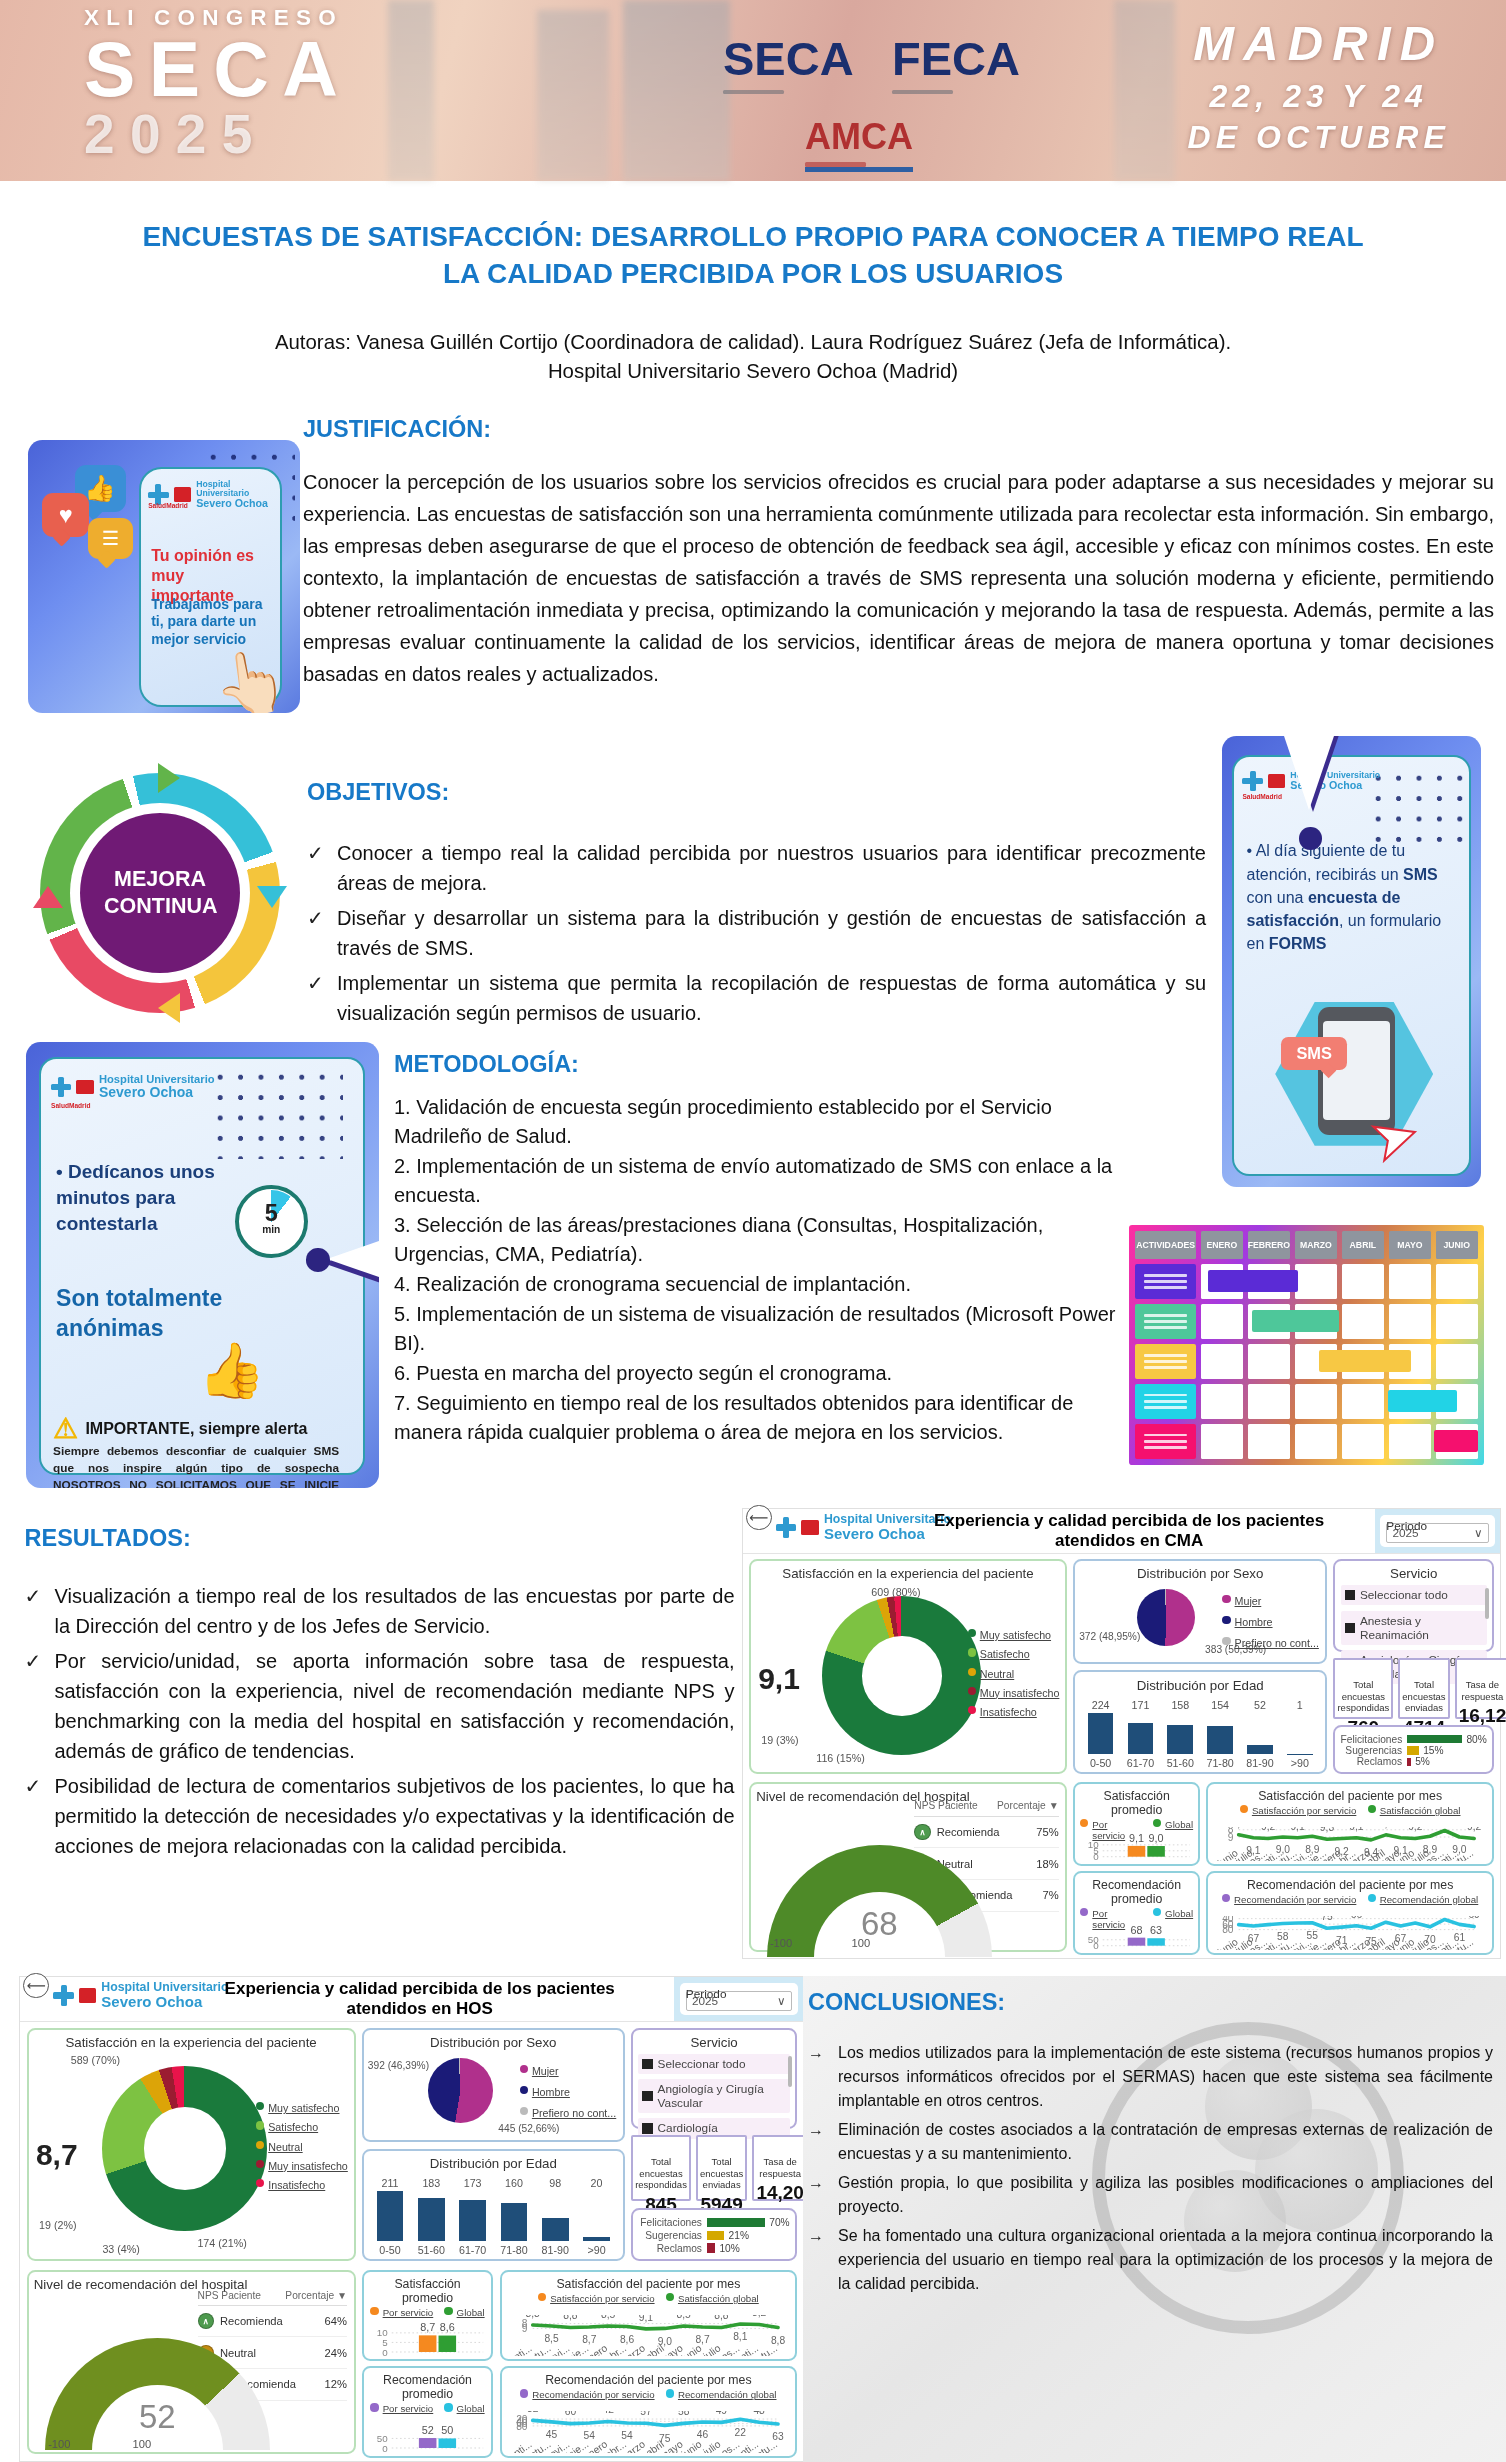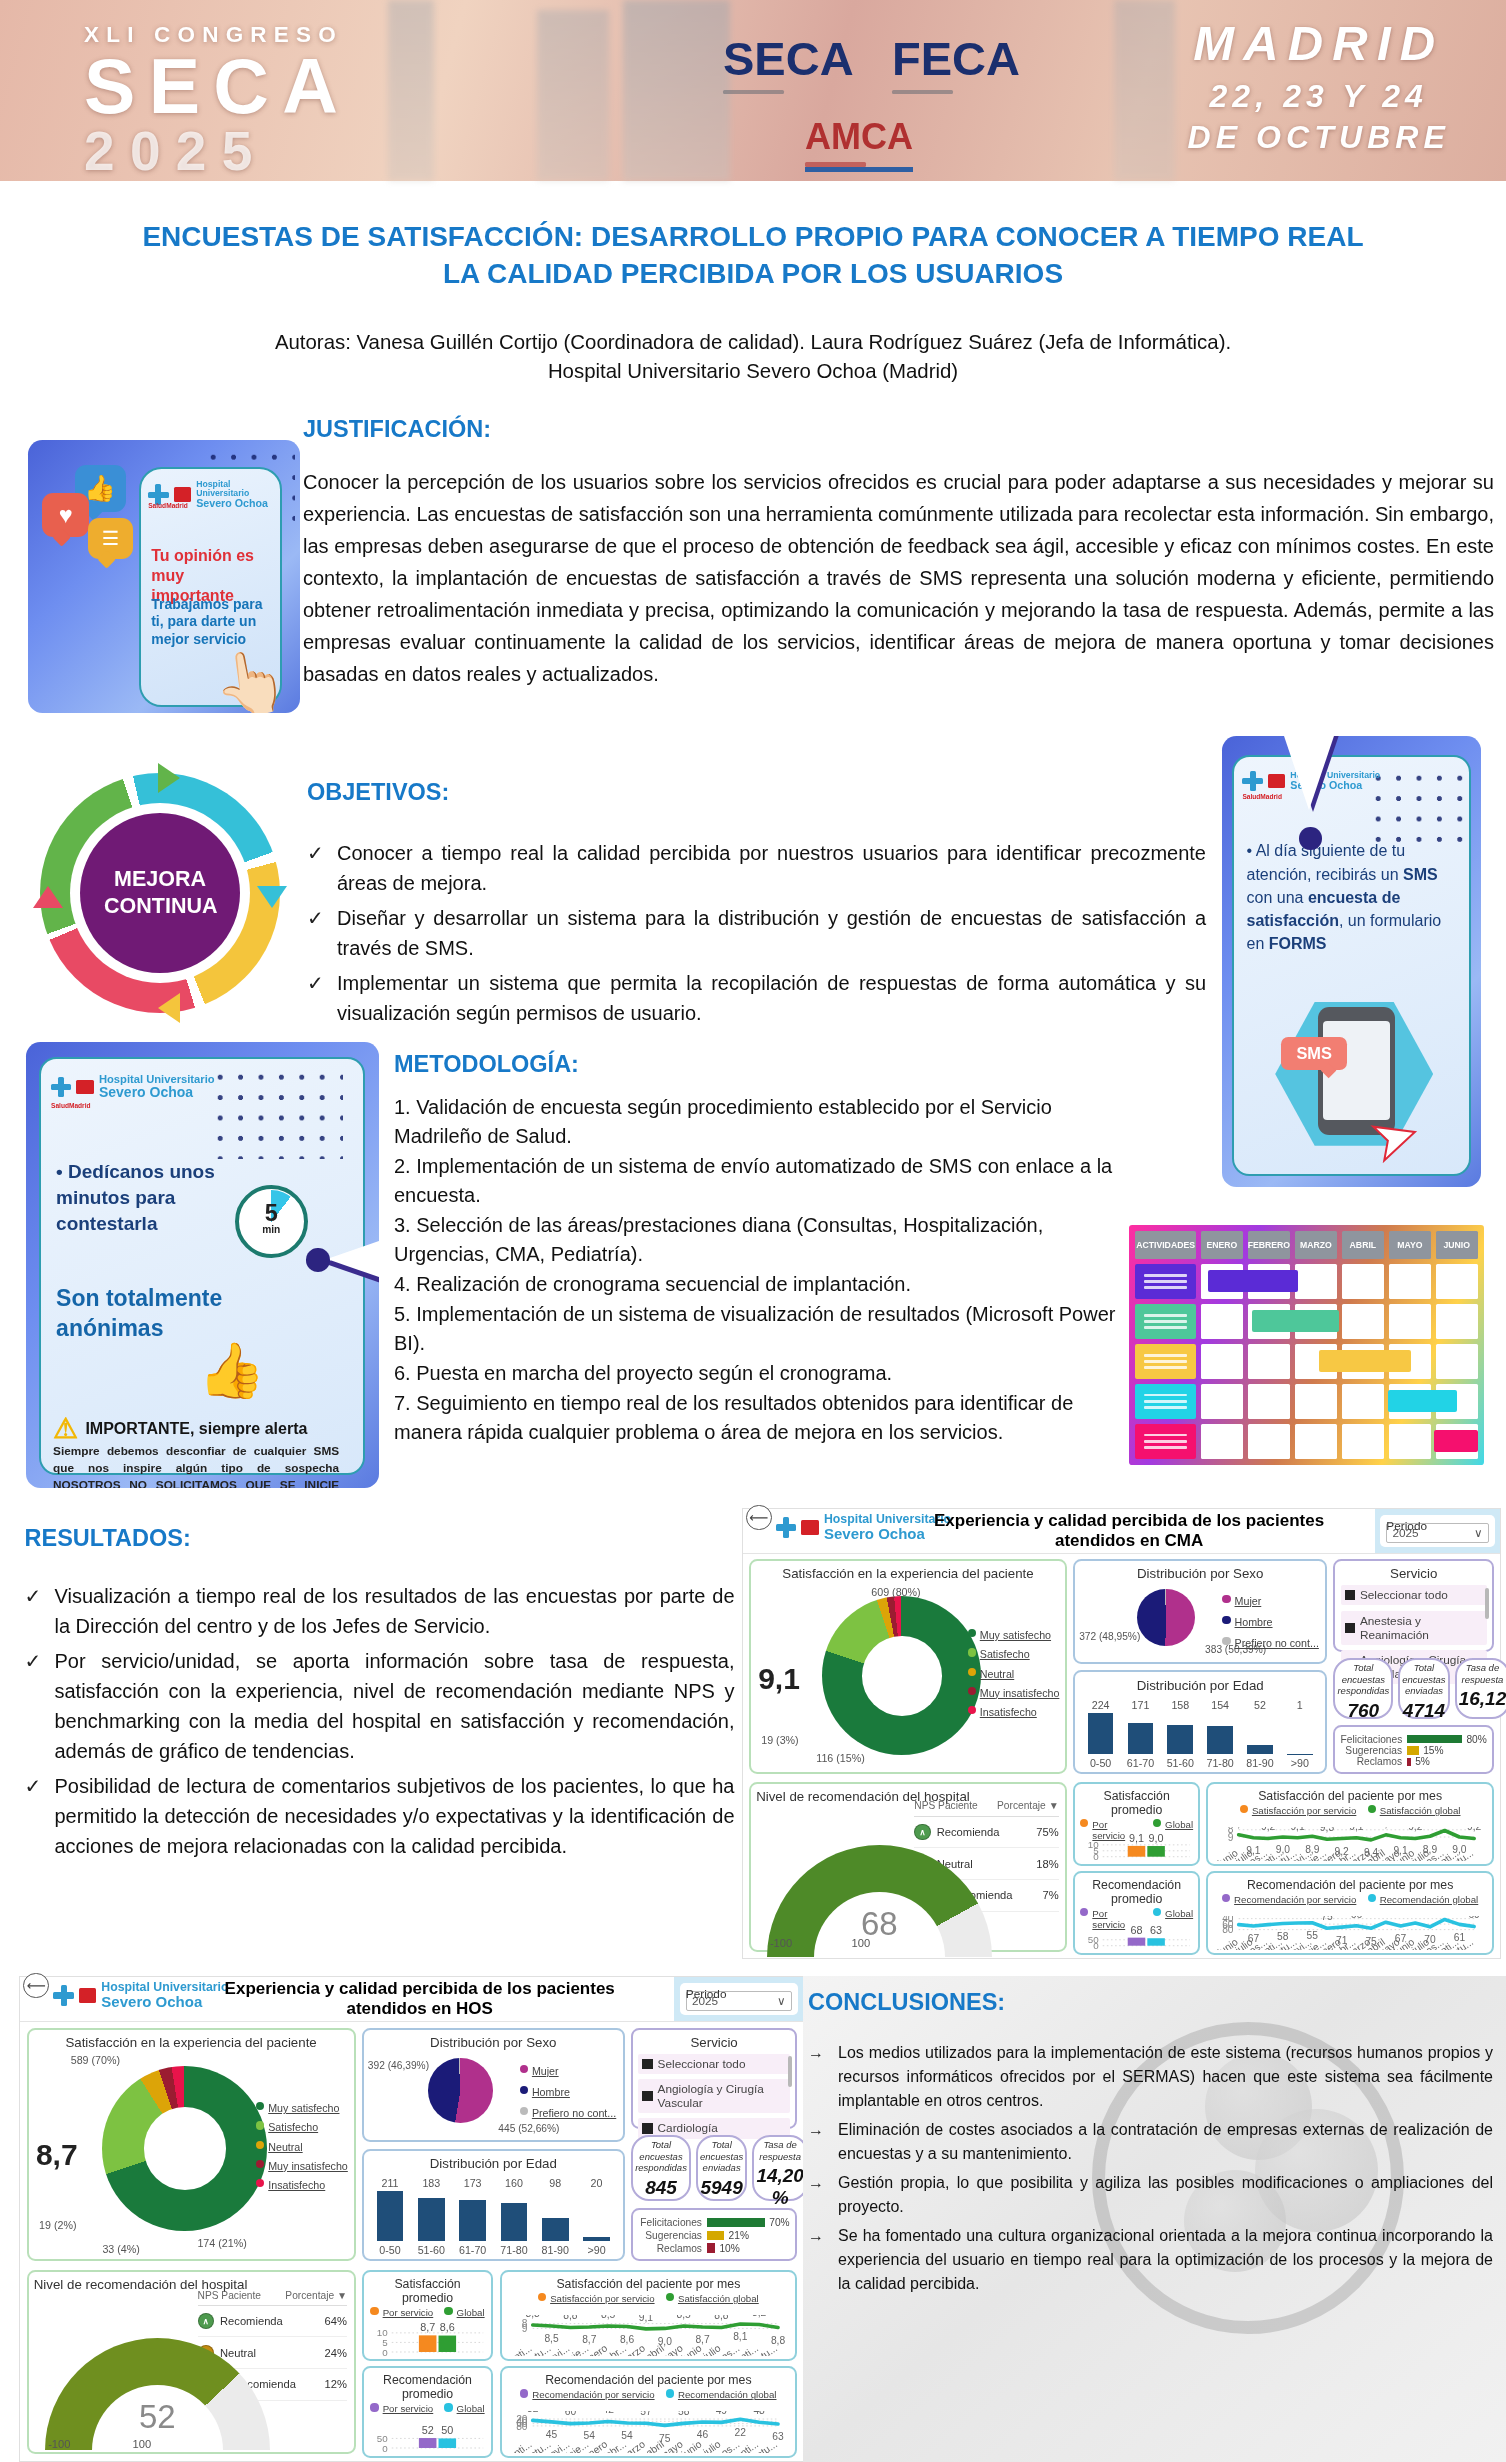--- a/index.html
+++ b/index.html
@@ -4,21 +4,21 @@
 <style>
   html,body{margin:0;padding:0;background:#888;}
   .page{position:relative;width:1506px;height:2462px;background:#ffffff;overflow:hidden;
         font-family:"Liberation Sans",sans-serif;color:#111;}
   
   .banner{position:absolute;left:0;top:0;width:1506px;height:181px;
     background:linear-gradient(105deg,#e5b8a8 0%,#f0d3c0 30%,#d9a89e 55%,#e8c4b2 75%,#dcae9f 100%);}
   .banner .bld{position:absolute;top:0;bottom:0;background:linear-gradient(#9aa4ad,#c9c2bd);opacity:.35;filter:blur(3.1px);}
   .banner .b1{left:388px;width:46px;}.banner .b2{left:537px;width:72px;top:10.2px;}
   .banner .b3{left:623px;width:107px;opacity:.45;}.banner .b4{left:1114px;width:61px;opacity:.3;}
-  .congress{position:absolute;left:84px;top:22px;color:#fff;text-shadow:0 1px 5.1px rgba(120,70,60,.45);}
+  .congress{position:absolute;left:84px;top:5px;color:#fff;text-shadow:0 1px 5.1px rgba(120,70,60,.45);}
   .congress .l1{font-size:22.5px;letter-spacing:7.2px;font-weight:bold;}
   .congress .l2{font-size:77px;font-weight:bold;letter-spacing:13.3px;line-height:1.0;}
   .congress .l3{font-size:55px;font-weight:bold;letter-spacing:15.3px;color:rgba(255,255,255,.75);line-height:.95;}
   .blogos{position:absolute;left:723px;top:20.4px;width:358px;}
   .lg{position:absolute;font-weight:bold;color:#1b2f6e;}
   .lg .cap{display:block;height:4.1px;width:61px;background:rgba(90,100,110,.5);margin-top:4.1px;border-radius:1.5px;}
   .lg-seca{left:0;top:10.2px;font-size:47px;}
   .lg-feca{left:169px;top:10.2px;font-size:47px;}
   .lg-amca{left:82px;top:96px;font-size:36px;color:#b03030;border-bottom:5.1px solid #2e5fa3;}
   .lg-amca .cap{background:rgba(176,48,48,.6);}
@@ -123,21 +123,21 @@
   .bars-area{position:absolute;inset:26.6px 8.2px 3.1px 8.2px;display:flex;align-items:stretch;gap:5.1px;}
   .bcol{flex:1;display:flex;flex-direction:column;justify-content:flex-end;align-items:center;height:100%;}
   .bval{font-size:10.7px;color:#555;margin-bottom:2px;}
   .bbar{width:74%;background:#1f4e79;}
   .bcat{font-size:10.7px;color:#555;height:14.3px;display:flex;align-items:flex-end;}
   .slicer-list{margin-top:4.1px;display:flex;flex-direction:column;gap:5.1px;}
   .srow{display:flex;align-items:center;gap:5.1px;font-size:11.8px;color:#444;background:#f8eef8;padding:3.1px 4.1px;border-radius:2px;}
   .cbx{width:10.2px;height:10.2px;background:#222;flex:0 0 auto;}
   .sscroll{position:absolute;right:3.1px;top:26.6px;width:4.1px;height:31px;background:#b8b8b8;border-radius:2px;}
   .kpirow{position:absolute;display:flex;gap:5.1px;}
-  .kpi{flex:1;background:#fff;border:2px solid #b3abd9;border-radius:18px;text-align:center;padding:2px 2px;box-sizing:border-box;font-style:italic;}
+  .kpi{flex:1;background:#fff;border:2px solid #b3abd9;border-radius:2px;text-align:center;padding:19px 2px;box-sizing:border-box;}
   .kpi .kl{font-size:9.5px;color:#333;line-height:1.2;}
   .kpi .kv{font-size:19px;font-weight:bold;color:#111;margin-top:3.1px;}
   .cbars{position:absolute;inset:7.2px 5.1px 5.1px 5.1px;display:flex;flex-direction:column;justify-content:space-between;}
   .crow{display:flex;align-items:center;gap:5.1px;height:30%;}
   .crow .cl{width:42%;text-align:right;font-size:10.2px;color:#555;flex:0 0 auto;}
   .crow .ctrack{flex:1;height:100%;position:relative;display:flex;align-items:center;gap:4.1px;}
   .crow .cbar{height:88%;}
   .crow .cp{font-size:10.2px;color:#444;}
   .gauge-wrap{position:absolute;left:5%;top:37%;width:225px;height:112px;overflow:hidden;}
   .gauge-ring{position:absolute;left:0;top:0;width:225px;height:225px;border-radius:50%;}

